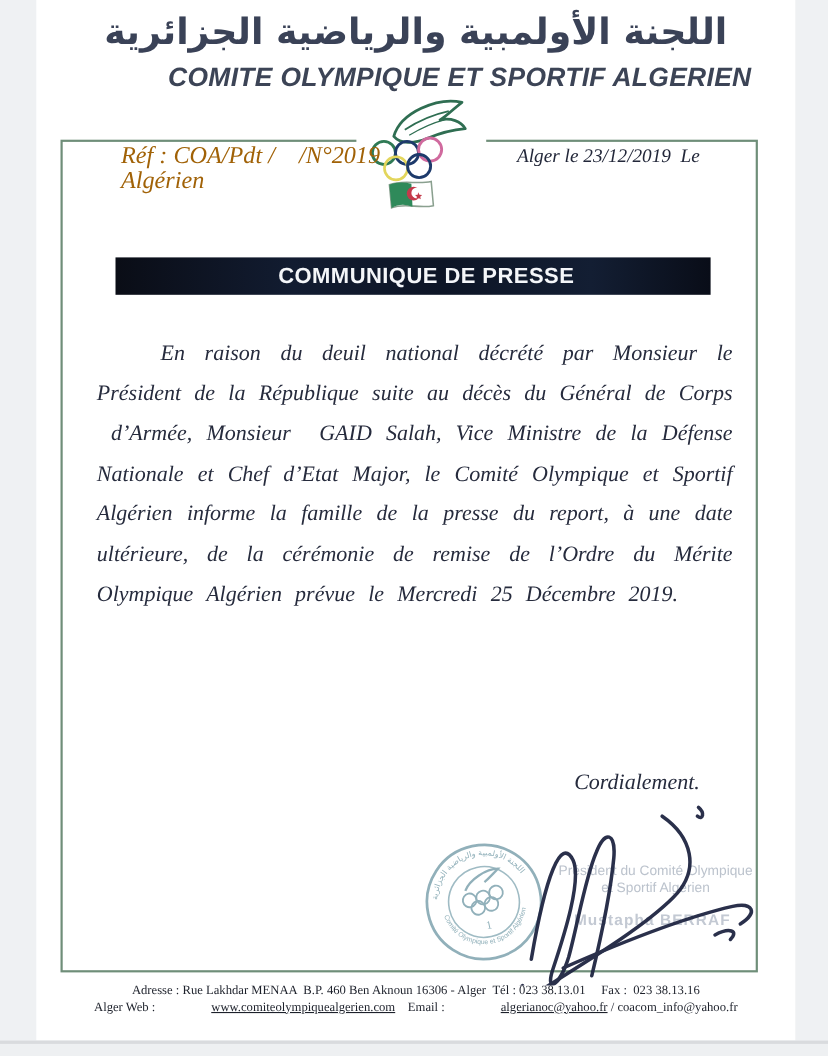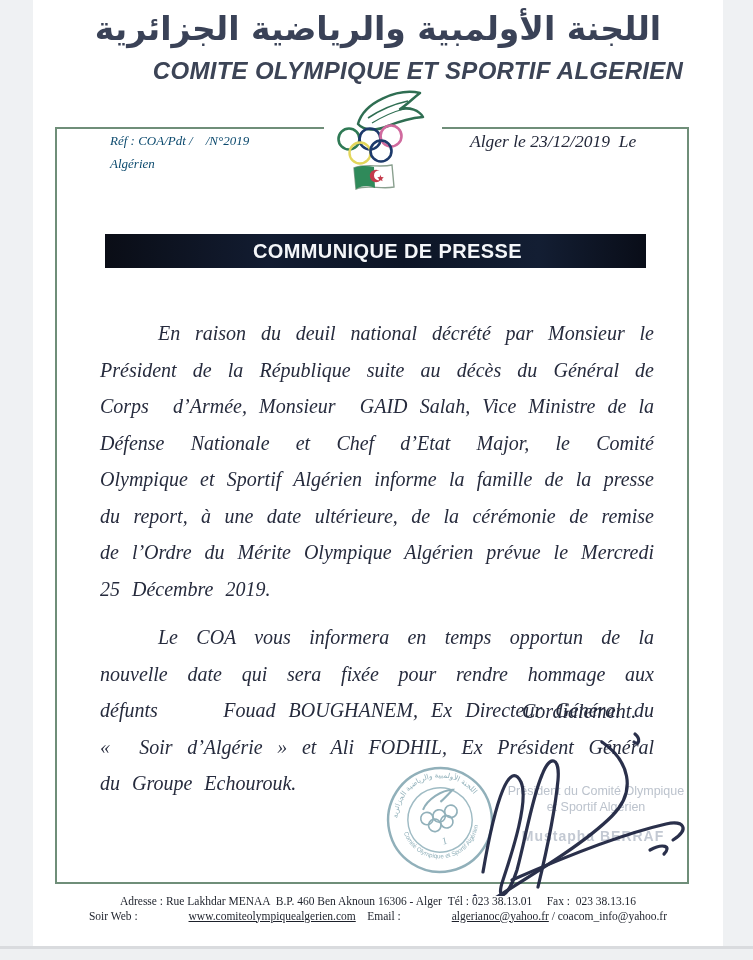--- a/index.html
+++ b/index.html
@@ -16,36 +16,36 @@
     font-family:"Liberation Sans",sans-serif;font-weight:bold;font-style:italic;
     font-size:24px;color:#3c4456;letter-spacing:.3px;padding-left:40px;}
 
   
   .frame{position:absolute;left:55px;top:127px;width:630px;height:753px;border:2px solid #6f8e79;}
 
   
   .logo{position:absolute;left:324px;top:84px;width:118px;height:116px;background:#ffffff;}
 
   
-  .ref-block{position:absolute;left:110px;top:129px;font-style:italic;font-size:13px;
-    line-height:23px;color:#0c4a6e;}
+  .ref-block{position:absolute;left:110px;top:129px;font-style:italic;font-size:22px;
+    line-height:23px;color:#a16207;}
   .date-line{position:absolute;left:470px;top:131px;width:230px;font-style:italic;
     font-size:17.5px;color:#23283a;}
 
   
   .banner{position:absolute;left:105px;top:234px;width:541px;height:34px;
     background:linear-gradient(90deg,#0a0d16 0%,#121c31 30%,#0d1526 55%,#131e33 80%,#090d18 100%);
     display:flex;align-items:center;justify-content:center;}
   .banner span{color:#f4f6f9;font-family:"Liberation Sans",sans-serif;font-size:20px;
     font-weight:600;letter-spacing:.4px;margin-left:24px;}
 
   
   .body-text{position:absolute;left:88px;top:303px;width:578px;color:#262b3d;
     font-style:italic;font-size:20px;line-height:36.5px;text-align:justify;word-spacing:7px;}
-  .body-text p{margin:12px;text-indent:58px;}
+  .body-text p{margin:0;text-indent:58px;}
   .body-text p + p{margin-top:9px;}
   .closing{position:absolute;left:522px;top:700px;font-style:italic;font-size:20px;color:#262b3d;}
 
   
   .stamp{position:absolute;left:384px;top:764px;width:112px;height:112px;
     transform:rotate(-12deg);opacity:.85;}
   .sig-title{position:absolute;left:496px;top:783px;width:200px;text-align:center;
     font-family:"Liberation Sans",sans-serif;font-size:12.5px;line-height:16px;color:#bcc3cd;}
   .sig-name{position:absolute;left:488px;top:828px;width:210px;text-align:center;
     font-family:"Liberation Sans",sans-serif;font-weight:bold;font-size:14px;
@@ -95,21 +95,20 @@
     <div>Algérien</div>
   </div>
   <div class="date-line">Alger le 23/12/2019 &nbsp;Le</div>
 
   <div class="banner">
     <span>COMMUNIQUE DE PRESSE</span>
   </div>
 
   <div class="body-text">
     <p>En raison du deuil national décrété par Monsieur le Président de la République suite au décès du Général de Corps &nbsp;d’Armée, Monsieur &nbsp;GAID Salah, Vice Ministre de la Défense Nationale et Chef d’Etat Major, le Comité Olympique et Sportif Algérien informe la famille de la presse du report, à une date ultérieure, de la cérémonie de remise de l’Ordre du Mérite Olympique Algérien prévue le Mercredi 25 Décembre 2019.</p>
-    <p>Le COA vous informera en temps opportun de la nouvelle date qui sera fixée pour rendre hommage aux défunts &nbsp;&nbsp;&nbsp;&nbsp;Fouad BOUGHANEM, Ex Directeur Général du « &nbsp;Soir d’Algérie » et Ali FODHIL, Ex Président Général du Groupe Echourouk.</p>
   </div>
   <div class="closing">Cordialement.</div>
 
   <div class="stamp">
     <svg width="112" height="112" viewBox="0 0 108 108">
       <defs>
         <path id="arcTop" d="M 13,54 A 41,41 0 1 1 95,54" fill="none"></path>
         <path id="arcBot" d="M 17,54 A 37,37 0 0 0 91,54" fill="none"></path>
       </defs>
       <circle cx="54" cy="54" r="50" fill="none" stroke="#7ea3ae" stroke-width="2.4"></circle>
@@ -145,18 +144,18 @@
         <path d="M62,150 C112,128 172,104 216,94 C234,90 240,99 223,110"></path>
         <path d="M200,120 C213,113 222,116 214,124"></path>
         <path d="M185,4 C191,9 189,16 184,12"></path>
       </g>
     </svg>
   </div>
 
   <div class="footer">
     <div>Adresse : Rue Lakhdar MENAA &nbsp;B.P. 460 Ben Aknoun 16306 - Alger &nbsp;Tél : 023 38.13.01 &nbsp;&nbsp;&nbsp; Fax : &nbsp;023 38.13.16</div>
     <div>
-      <span>Soir Web : </span><span class="link">www.comiteolympiquealgerien.com</span><span> &nbsp;&nbsp; Email : </span><span class="link">algerianoc@yahoo.fr</span><span> / </span><span>coacom_info@yahoo.fr</span>
+      <span>Alger Web : </span><span class="link">www.comiteolympiquealgerien.com</span><span> &nbsp;&nbsp; Email : </span><span class="link">algerianoc@yahoo.fr</span><span> / </span><span>coacom_info@yahoo.fr</span>
     </div>
   </div>
 
   <div class="bottom-strip"></div>
 </div>
 
 </body></html>

